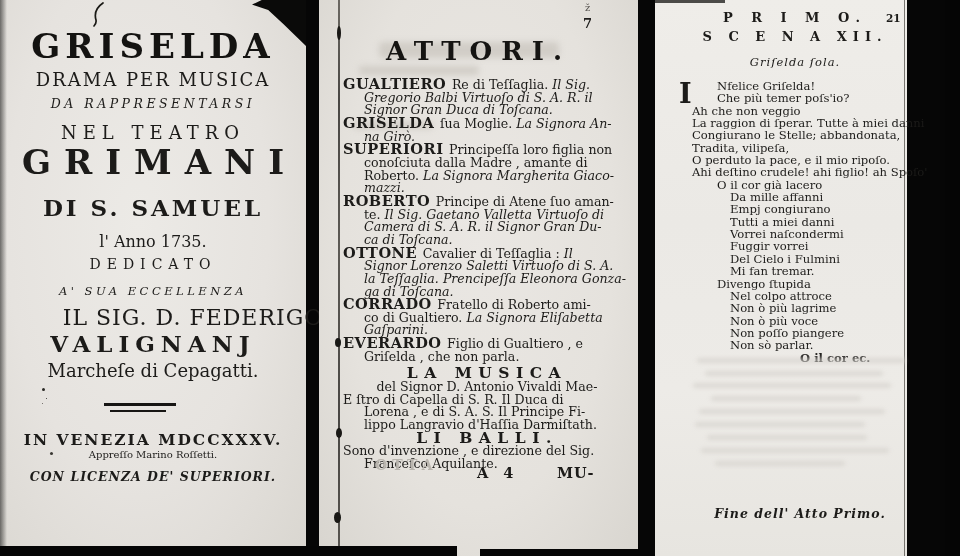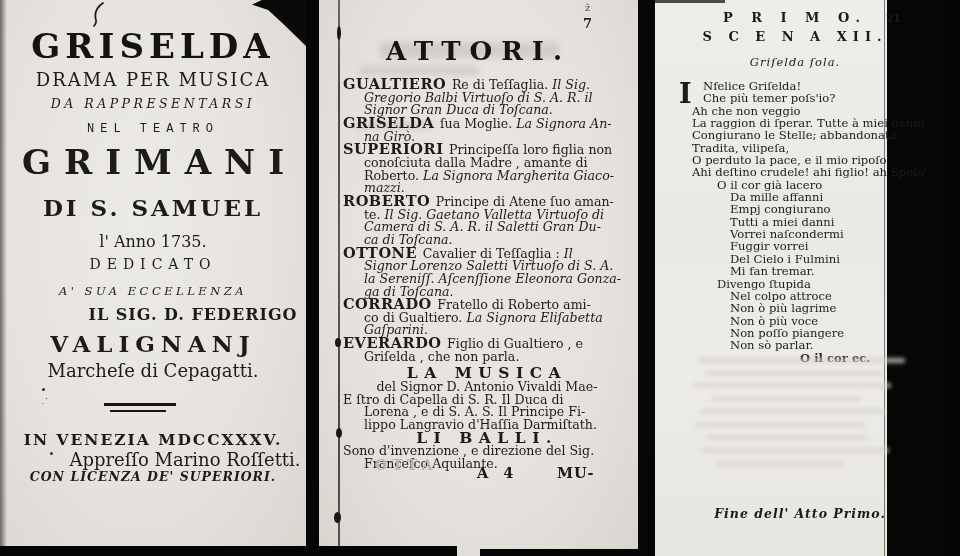--- a/index.html
+++ b/index.html
@@ -6,32 +6,32 @@
   #stage{position:relative;width:960px;height:556px;background:#060606;overflow:hidden;
          font-family:"DejaVu Serif","Liberation Serif",serif;color:#1c1b19;}
   .page{position:absolute;top:0;height:556px;}
   
   #page-left{left:0;width:306px;
     background:radial-gradient(ellipse at 45% 40%, #eceae6 0%, #e6e3df 55%, #d9d6d0 100%);}
   #page-left .cline{position:absolute;left:0;width:100%;text-align:center;white-space:nowrap;}
   .lp-title{top:26px;font-size:34px;letter-spacing:5px;font-weight:700;color:#141311;}
   .lp-drama{top:69px;font-size:18px;letter-spacing:2px;}
   .lp-rapp{top:96px;font-size:12.5px;font-style:italic;letter-spacing:3.5px;}
-  .lp-nelteatro{top:122px;font-size:12px;letter-spacing:6px;font-family:Liberation Mono, monospace;}
+  .lp-nelteatro{top:122px;font-size:18px;letter-spacing:6px;}
   .lp-grimani{top:142px;font-size:34px;letter-spacing:13px;font-weight:700;text-indent:13px;}
   .lp-samuel{top:194px;font-size:23px;letter-spacing:3px;font-weight:700;}
   .lp-fiera1{top:214px;font-size:16px;}
   .lp-fiera2{top:232px;font-size:16px;}
   .lp-dedicato{top:256px;font-size:14px;letter-spacing:6px;}
   .lp-eccell{top:284px;font-size:11.5px;font-style:italic;letter-spacing:3.5px;}
-  .lp-federigo{top:305px;font-size:16px;letter-spacing:1px;font-weight:700;margin-left:40px;}
+  .lp-federigo{top:305px;font-size:22px;letter-spacing:1px;font-weight:400;margin-left:40px;}
   .lp-valignanj{top:330px;font-size:23px;letter-spacing:6px;font-weight:700;}
   .lp-marchese{top:360px;font-size:18px;}
   .lp-venezia{top:430px;font-size:15.5px;letter-spacing:2px;font-weight:700;}
-  .lp-appresso{top:449px;font-size:18px;padding-left:32px;}
+  .lp-appresso{top:449px;font-size:10px;}
   .lp-licenza{top:469px;font-size:12.5px;font-style:italic;letter-spacing:1px;font-weight:600;}
   .rule{position:absolute;background:#171614;}
   #rule1{left:104px;top:403px;width:72px;height:2.5px;}
   #rule2{left:110px;top:410px;width:56px;height:1.5px;}
   #torn-corner{position:absolute;right:0;top:0;width:54px;height:46px;background:#0a0a09;
     clip-path:polygon(18% 0,100% 0,100% 100%,58% 52%,30% 22%,0 10%);}
   #handwritten-mark{position:absolute;left:88px;top:2px;}
   #ink-dots{position:absolute;left:42px;top:388px;width:3px;height:3px;background:#2a2925;border-radius:50%;
     box-shadow:3px 9px 0 -1px #2a2925,-1px 14px 0 -1px #55524c,8px 64px 0 0 #3a3833;}
   #left-edge-shade{position:absolute;left:0;top:0;width:7px;height:556px;
@@ -59,33 +59,33 @@
   .mline.center{text-align:center;padding-left:0;}
   .mline.gap-top{margin-top:4px;}
   .mline .caps{font-size:14.6px;letter-spacing:.5px;font-weight:600;}
   .mline .rm{font-style:normal;}
   .mline .it{font-style:italic;}
   .mline .big{font-size:15.5px;letter-spacing:6.5px;font-weight:700;}
   #mp-sig-line{position:absolute;left:0;top:464px;width:100%;font-size:14.5px;font-weight:700;}
   #mp-signature{position:absolute;left:158px;letter-spacing:5px;}
   #mp-catchword{position:absolute;left:238px;letter-spacing:1px;}
   
-  #page-right{left:655px;width:232px;
+  #page-right{left:655px;width:252px;
     background:linear-gradient(180deg,#efede9 0%,#ebe9e5 40%,#edebe7 70%,#e7e5e0 100%);}
   #rp-header{position:absolute;left:0;top:10px;width:280px;text-align:center;
     font-size:13px;font-weight:700;letter-spacing:7px;}
   #rp-pagenum{position:absolute;left:231px;top:12px;font-size:10.5px;font-weight:700;}
   #rp-scena{position:absolute;left:0;top:29px;width:280px;text-align:center;
     font-size:13px;font-weight:600;letter-spacing:6px;}
   #rp-direction{position:absolute;left:0;top:55px;width:280px;text-align:center;
     font-size:11.5px;font-style:italic;letter-spacing:1px;}
   #rp-dropcap{position:absolute;left:24px;top:80px;font-size:27px;line-height:1;font-weight:600;}
   #poem-lines{position:absolute;left:37px;top:80px;width:250px;}
   .pline{line-height:12.35px;font-size:11.6px;white-space:nowrap;}
-  .pline.dc{margin-left:11px;}
+  .pline.dc{margin-left:25px;}
   .pline.ind1{margin-left:25px;}
   .pline.ind2{margin-left:38px;}
   .pline.ind3{margin-left:108px;font-weight:600;}
   .bbar{position:absolute;height:5px;background:#d7d4cf;filter:blur(2px);border-radius:2px;opacity:.75;}
   #rp-fine{position:absolute;left:0;top:506px;width:290px;text-align:center;
     font-size:12.5px;font-style:italic;font-weight:700;letter-spacing:1px;}
   #rp-right-crease{position:absolute;right:2px;top:0;width:1.5px;height:556px;background:#46433d;opacity:.7;}
   #rp-top-smudge{position:absolute;left:0;top:0;width:70px;height:3px;background:#23221f;opacity:.8;}
   
   .strip{position:absolute;background:#050505;}
@@ -141,25 +141,25 @@
         <div class="mline cont"><span class="it">Gregorio Balbi Virtuoſo di S. A. R. il</span></div>
         <div class="mline cont"><span class="it">Signor Gran Duca di Toſcana.</span></div>
         <div class="mline first"><span class="caps">GRISELDA </span><span class="rm">ſua Moglie. </span><span class="it">La Signora An-</span></div>
         <div class="mline cont"><span class="it">na Girò.</span></div>
         <div class="mline first"><span class="caps">SUPERIORI </span><span class="rm">Principeſſa loro figlia non</span></div>
         <div class="mline cont"><span class="rm">conoſciuta dalla Madre , amante di</span></div>
         <div class="mline cont"><span class="rm">Roberto. </span><span class="it">La Signora Margherita Giaco-</span></div>
         <div class="mline cont"><span class="it">mazzi.</span></div>
         <div class="mline first"><span class="caps">ROBERTO </span><span class="rm">Principe di Atene ſuo aman-</span></div>
         <div class="mline cont"><span class="rm">te. </span><span class="it">Il Sig. Gaetano Valletta Virtuoſo di</span></div>
-        <div class="mline cont"><span class="it">Camera di S. A. R. il Saletti Gran Du-</span></div>
+        <div class="mline cont"><span class="it">Camera di S. A. R. il Signor Gran Du-</span></div>
         <div class="mline cont"><span class="it">ca di Toſcana.</span></div>
         <div class="mline first"><span class="caps">OTTONE </span><span class="rm">Cavalier di Teſſaglia : </span><span class="it">Il</span></div>
         <div class="mline cont"><span class="it">Signor Lorenzo Saletti Virtuoſo di S. A.</span></div>
-        <div class="mline cont"><span class="it">la Sereniſſ. Aſcenſſione Eleonora Gonza-</span></div>
+        <div class="mline cont"><span class="it">la Teſſaglia. Prencipeſſa Eleonora Gonza-</span></div>
         <div class="mline cont"><span class="it">ga di Toſcana.</span></div>
         <div class="mline first"><span class="caps">CORRADO </span><span class="rm">Fratello di Roberto ami-</span></div>
         <div class="mline cont"><span class="rm">co di Gualtiero. </span><span class="it">La Signora Eliſabetta</span></div>
         <div class="mline cont"><span class="it">Gaſparini.</span></div>
         <div class="mline first"><span class="caps">EVERARDO </span><span class="rm">Figlio di Gualtiero , e</span></div>
         <div class="mline cont"><span class="rm">Griſelda , che non parla.</span></div>
         <div class="mline center gap-top"><span class="big">LA MUSICA</span></div>
         <div class="mline center"><span class="rm">del Signor D. Antonio Vivaldi Mae-</span></div>
         <div class="mline first"><span class="rm">E </span><span class="rm">ſtro di Capella di S. R. Il Duca di</span></div>
         <div class="mline cont"><span class="rm">Lorena , e di S. A. S. Il Principe Fi-</span></div>

